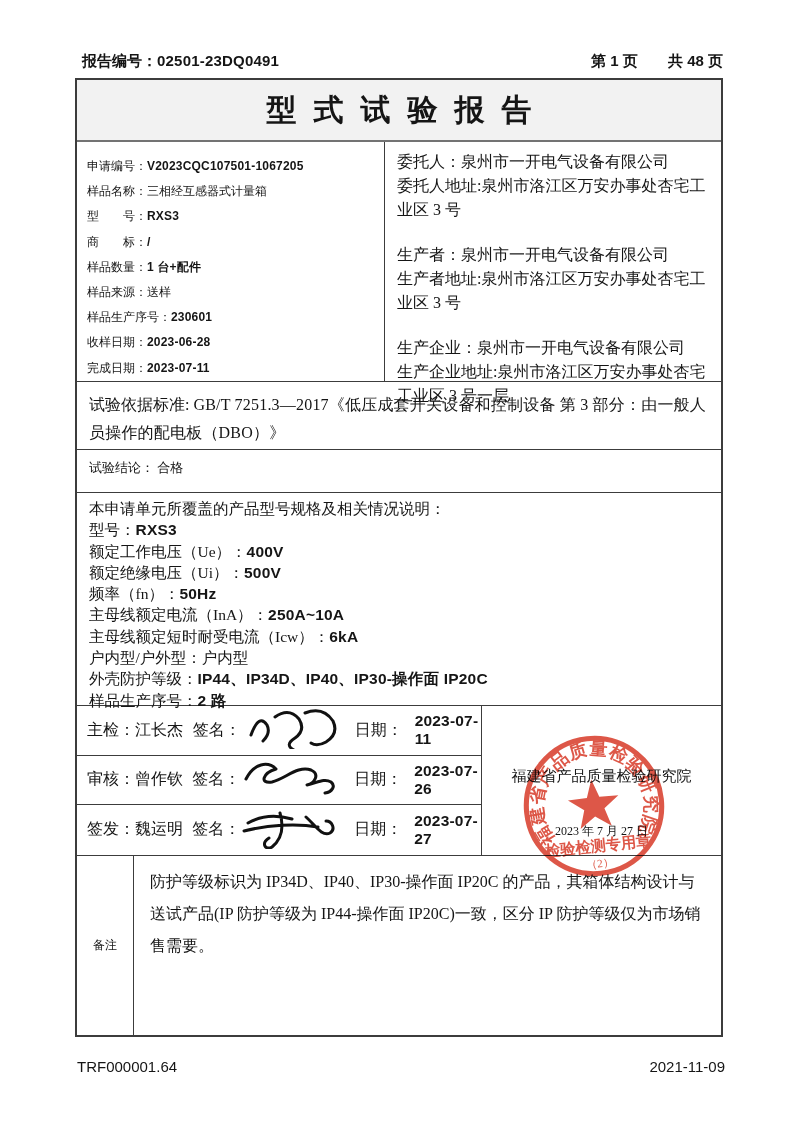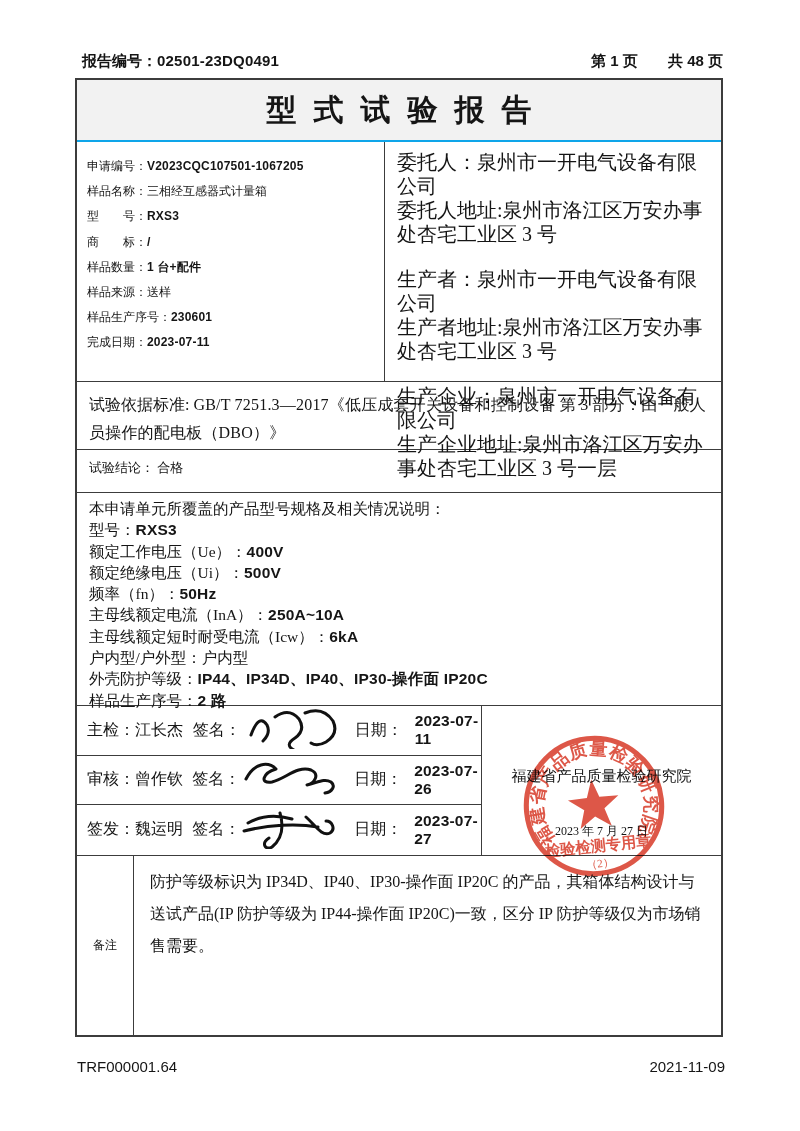--- a/index.html
+++ b/index.html
@@ -15,26 +15,26 @@
   .hdr { position:absolute; top:52px; left:82px; width:641px; display:flex; justify-content:space-between;
          font-family:"Liberation Sans","DejaVu Sans",sans-serif; font-weight:700; font-size:15px; }
   .hdr .pages span { margin-left:26px; }
 
   
   .tbl { position:absolute; left:75px; top:78px; width:648px; border:2px solid #3c3c3c; background:#fff; }
   .row { border-bottom:1.5px solid #3c3c3c; }
   .row:last-child { border-bottom:none; }
 
   .r-title { height:62px; background:#f2f2f2; display:flex; align-items:center; justify-content:center;
-             font-size:30px; font-weight:600; letter-spacing:17px; padding-left:17px; border-bottom:2px solid #0ea5e9; }
+             font-size:30px; font-weight:600; letter-spacing:17px; padding-left:17px; border-bottom:2px solid #737373; }
 
   .r-info { height:240px; display:flex; }
   .info-l { width:308px; border-right:1.5px solid #3c3c3c; padding:12px 8px 0 10px; font-size:12px; }
   .info-l .il-row { height:25.2px; line-height:25.2px; white-space:nowrap; }
-  .info-r { flex:1; padding:8px 10px 0 12px; font-size:20px; line-height:24px; }
+  .info-r { flex:1; padding:8px 10px 0 12px; font-size:16px; line-height:24px; }
   .info-r .blk { margin-bottom:21px; }
 
   .r-standard { height:68px; padding:9px 12px 0 12px; font-size:16px; line-height:28px; }
   .r-conclusion { height:43px; padding:9px 12px 0 12px; font-size:13px; }
   .r-specs { height:213px; padding:5px 12px 0 12px; font-size:15.5px; }
   .r-specs .sp-row { height:21.3px; line-height:21.3px; white-space:nowrap; }
 
   .r-sign { height:150px; display:grid; grid-template-columns:405px 1fr; }
   .sig-left { border-right:1.5px solid #3c3c3c; }
   .sig-row { height:49.5px; border-bottom:1.5px solid #3c3c3c; display:flex; align-items:center;
@@ -87,20 +87,21 @@
 
     <div class="row r-info">
       <div class="info-l">
         <div class="il-row"><span>申请编号：</span><span class="val">V2023CQC107501-1067205</span></div>
         <div class="il-row"><span>样品名称：</span><span>三相经互感器式计量箱</span></div>
         <div class="il-row"><span>型　　号：</span><span class="val">RXS3</span></div>
         <div class="il-row"><span>商　　标：</span><span class="val">/</span></div>
         <div class="il-row"><span>样品数量：</span><span class="val">1 台+配件</span></div>
         <div class="il-row"><span>样品来源：</span><span>送样</span></div>
         <div class="il-row"><span>样品生产序号：</span><span class="val">230601</span></div>
+        <div class="il-row"><span>收样日期：</span><span class="val">2023-06-28</span></div>
         <div class="il-row"><span>完成日期：</span><span class="val">2023-07-11</span></div>
       </div>
       <div class="info-r">
         <div class="blk">
           <div><span>委托人：</span><span>泉州市一开电气设备有限公司</span></div>
           <div><span>委托人地址:</span><span>泉州市洛江区万安办事处杏宅工业区 3 号</span></div>
         </div>
         <div class="blk">
           <div><span>生产者：</span><span>泉州市一开电气设备有限公司</span></div>
           <div><span>生产者地址:</span><span>泉州市洛江区万安办事处杏宅工业区 3 号</span></div>

